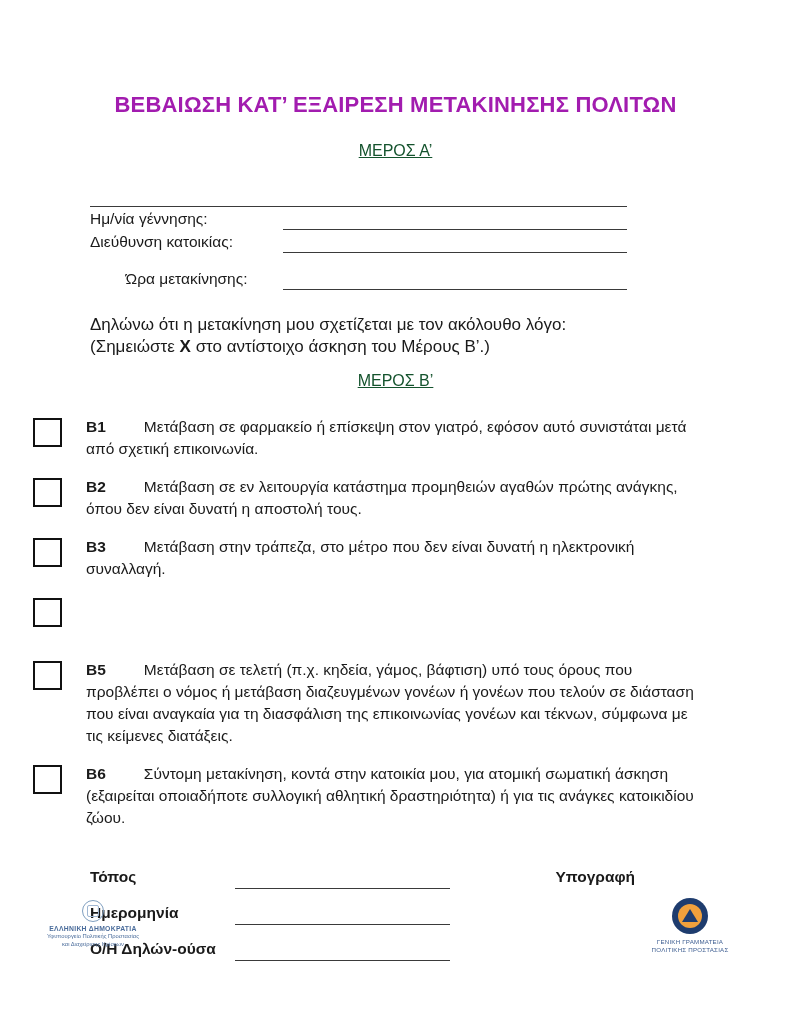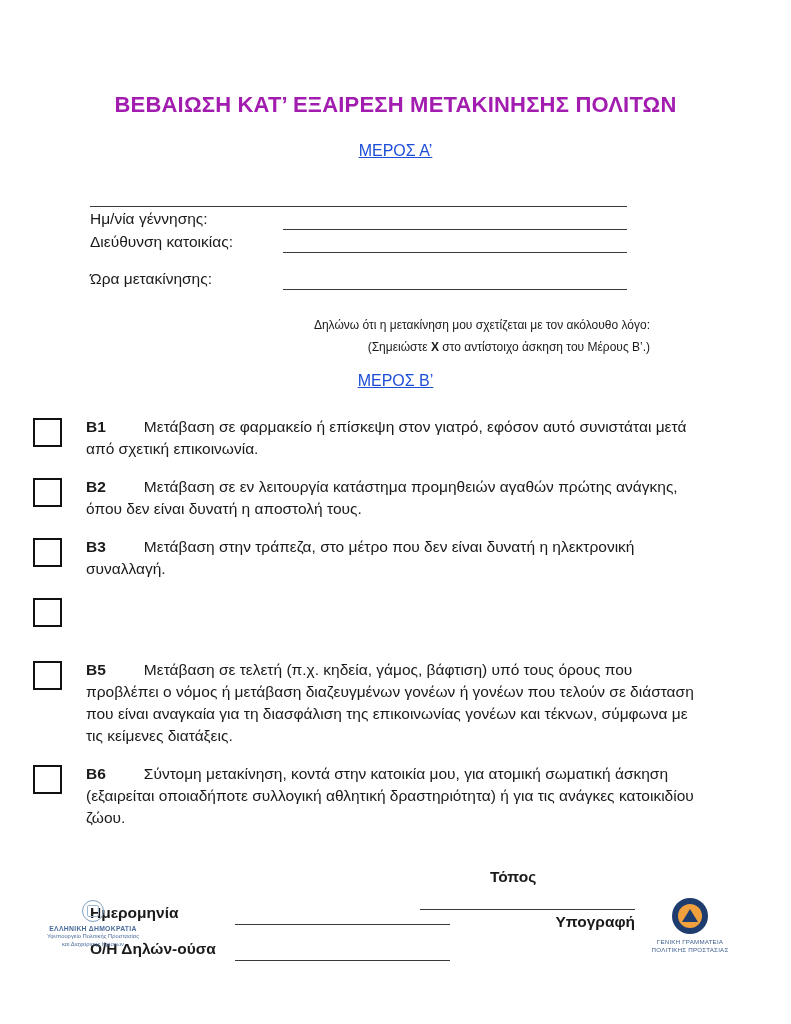--- a/index.html
+++ b/index.html
@@ -26,38 +26,38 @@
     color: #a21caf;
   }
 
   
   .section-heading {
     margin-top: 24px;
     text-align: center;
     font-size: 16px;
     font-weight: normal;
     text-decoration: underline;
-    color: #1d4ed8;
+    color: #14532d;
   }
   .section-heading.part-b { margin-top: 14px; }
 
   
   .part-a-fields { margin: 24px 0 0 90px; width: 537px; }
   .field-row { display: flex; align-items: flex-end; height: 23px; }
-  .field-row.gap-above { margin-top: 14px; }
+  .field-row.gap-above { margin-top: 14px; text-align: center; }
   .field-label { width: 193px; font-size: 15.5px; line-height: 23px; flex: 0 0 auto; }
   .field-line {
     flex: 1 1 auto;
     border-bottom: 1px solid #3a3a3a;
     height: 19px;
     min-width: 40px;
   }
 
   
-  .declaration { margin: 24px 0 0 90px; width: 560px; font-size: 12px; line-height: 22px; text-align: right; }
+  .declaration { margin: 24px 0 0 90px; width: 560px; font-size: 17px; line-height: 22px; }
   .declaration .bold-x { font-weight: bold; }
 
   
   .b-list { margin: 26px 0 0 33px; }
   .b-item { display: flex; align-items: flex-start; margin-top: 16px; }
   .b-item.extra-gap { margin-top: 32px; }
   .b-checkbox {
     flex: 0 0 auto;
     width: 29px;
     height: 29px;
@@ -71,21 +71,21 @@
     margin: 0 0 0 24px;
     width: 612px;
     font-size: 15.5px;
     line-height: 22px;
   }
   .b-code { font-weight: bold; margin-right: 38px; }
 
   
   .closing-block { margin: 36px 0 0 90px; width: 545px; }
   .closing-row { display: flex; align-items: flex-end; height: 24px; margin-top: 12px; }
-  .closing-row:first-child { margin-top: 0; flex-direction: column; }
+  .closing-row:first-child { margin-top: 0; }
   .closing-label { width: 145px; font-size: 15.5px; font-weight: bold; flex: 0 0 auto; line-height: 24px; }
   .closing-line {
     width: 215px;
     border-bottom: 1px solid #3a3a3a;
     height: 20px;
     flex: 0 0 auto;
   }
   .signature-label {
     margin-left: auto;
     font-size: 15.5px;

